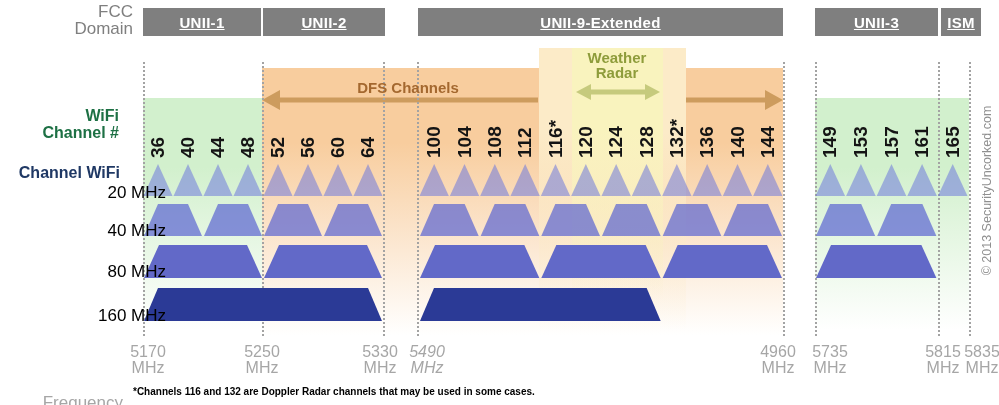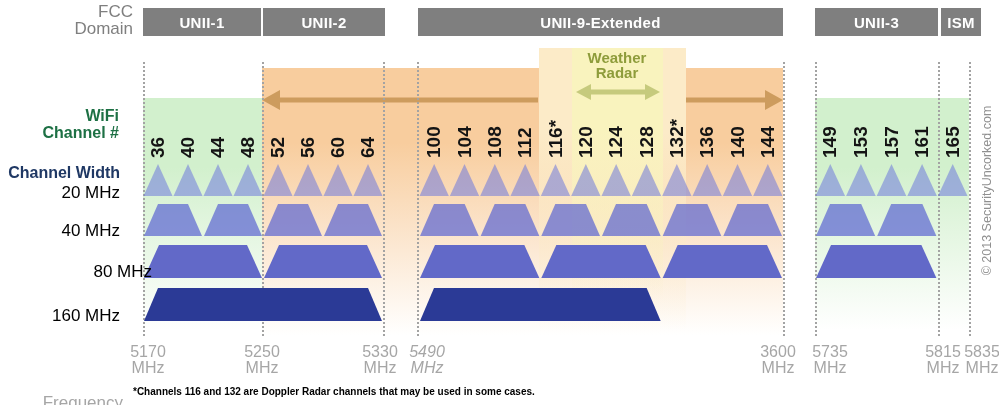--- a/index.html
+++ b/index.html
@@ -12,28 +12,28 @@
   .region{position:absolute;z-index:0;}
   .region.green{background:linear-gradient(to bottom,#d2f0cd 0%,#d2f0cd 30%,rgba(210,240,205,0) 100%);}
   .region.orange{background:linear-gradient(to bottom,#f8cd9e 0%,#f8cd9e 28%,rgba(248,205,158,0) 100%);}
   .region.cream{background:linear-gradient(to bottom,#fcebc8 0%,#fcebc8 30%,rgba(252,235,200,0) 100%);z-index:2;}
   .region.yellow{background:linear-gradient(to bottom,#f9f3be 0%,#f9f3be 32%,rgba(249,243,190,0) 100%);z-index:2;}
   .grid-line{position:absolute;top:62px;height:274px;width:0;border-left:2px dotted #a3a3a3;z-index:1;}
   
   .band-bar{
     position:absolute;top:8px;height:28px;background:#7f7f7f;color:#fff;
     display:flex;align-items:center;justify-content:center;
-    font-size:15px;font-weight:bold;letter-spacing:.3px;z-index:3;
+    font-size:15px;font-weight:bold;letter-spacing:.3px;z-index:3;text-decoration:underline;
   }
   .two-line{line-height:17px;font-size:16px;}
   .right{text-align:right;}
   .lbl-fcc{left:40px;width:93px;top:3px;color:#7f7f7f;font-size:17px;line-height:17px;}
   .lbl-wifi{left:30px;width:89px;top:107px;color:#1d7044;font-weight:600;}
   .lbl-chwidth{left:0;width:120px;top:164px;color:#1f3864;font-weight:600;font-size:16px;}
-  .row-label{position:absolute;left:0;width:120px;text-align:right;font-size:17px;color:#000;z-index:4;}
+  .row-label{position:absolute;left:0;width:120px;text-align:right;font-size:17px;color:#000;z-index:4;padding-left:46px;}
   .lbl-frequency{left:30px;width:93px;top:346px;color:#a6a6a6;font-size:17px;margin-top:48px;}
   .freq-tick{position:absolute;top:344px;width:80px;text-align:center;color:#a6a6a6;font-size:16px;line-height:16px;z-index:4;}
   .dfs-text{left:348px;width:120px;top:79px;text-align:center;color:#a4682f;font-size:15px;font-weight:600;z-index:3;}
   .weather-text{left:567px;width:100px;top:50px;text-align:center;color:#8e9c3b;font-size:15px;font-weight:600;line-height:15px;z-index:3;}
   .ch-label{position:absolute;width:70px;height:20px;transform:rotate(-90deg);
     font-size:19px;font-weight:600;color:#141414;text-align:left;line-height:20px;z-index:4;white-space:nowrap;}
   .footnote{left:133px;top:386px;font-size:10px;font-weight:600;color:#000;z-index:4;}
   .copyright{left:887px;top:183px;width:200px;height:15px;transform:rotate(-90deg);
     text-align:center;color:#8f8f8f;font-size:12.5px;z-index:4;white-space:nowrap;}
   svg.layer{position:absolute;left:0;top:0;z-index:1;}
@@ -47,22 +47,23 @@
   <div class="abs two-line right lbl-fcc">
     <div>FCC</div>
     <div>Domain</div>
   </div>
 
   <div class="abs two-line right lbl-wifi">
     <div>WiFi</div>
     <div>Channel #</div>
   </div>
 
-  <div class="abs right lbl-chwidth">Channel Width</div>
-
+  <div class="abs right lbl-chwidth">Channel WiFi</div>
+
+  <div class="abs dfs-text">DFS Channels</div>
 
   <div class="abs weather-text">
     <div>Weather</div>
     <div>Radar</div>
   </div>
 
   <svg class="layer" width="999" height="405" viewBox="0 0 999 405">
     <g fill="#cd9c5e">
       <polygon points="262,100 280,90 280,110"></polygon>
       <rect x="277" y="97.5" width="261" height="5"></rect>
@@ -146,40 +147,40 @@
     <div class="grid-line" style="left: 815px;"></div>
     <div class="grid-line" style="left: 938px;"></div>
     <div class="grid-line" style="left: 969px;"></div>
     <div class="band-bar" style="left: 143px; width: 118px;">UNII-1</div>
     <div class="band-bar" style="left: 263px; width: 122px;">UNII-2</div>
     <div class="band-bar" style="left: 418px; width: 365px;">UNII-9-Extended</div>
     <div class="band-bar" style="left: 815px; width: 123px;">UNII-3</div>
     <div class="band-bar" style="left: 941px; width: 40px;">ISM</div>
     <div class="row-label" style="top: 183px;">20 MHz</div>
     <div class="row-label" style="top: 221px;">40 MHz</div>
-    <div class="row-label" style="top: 262px; margin-left: 32px;">80 MHz</div>
+    <div class="row-label" style="top: 262px;">80 MHz</div>
     <div class="row-label" style="top: 306px;">160 MHz</div>
     <div class="freq-tick" style="left: 108px;">
       <div>5170</div>
       <div>MHz</div>
     </div>
     <div class="freq-tick" style="left: 222px;">
       <div>5250</div>
       <div>MHz</div>
     </div>
     <div class="freq-tick" style="left: 340px;">
       <div>5330</div>
       <div>MHz</div>
     </div>
     <div class="freq-tick" style="left: 387px; font-style: italic;">
       <div>5490</div>
       <div>MHz</div>
     </div>
     <div class="freq-tick" style="left: 738px;">
-      <div>3600</div>
+      <div>4960</div>
       <div>MHz</div>
     </div>
     <div class="freq-tick" style="left: 790px;">
       <div>5735</div>
       <div>MHz</div>
     </div>
     <div class="freq-tick" style="left: 903px;">
       <div>5815</div>
       <div>MHz</div>
     </div>

